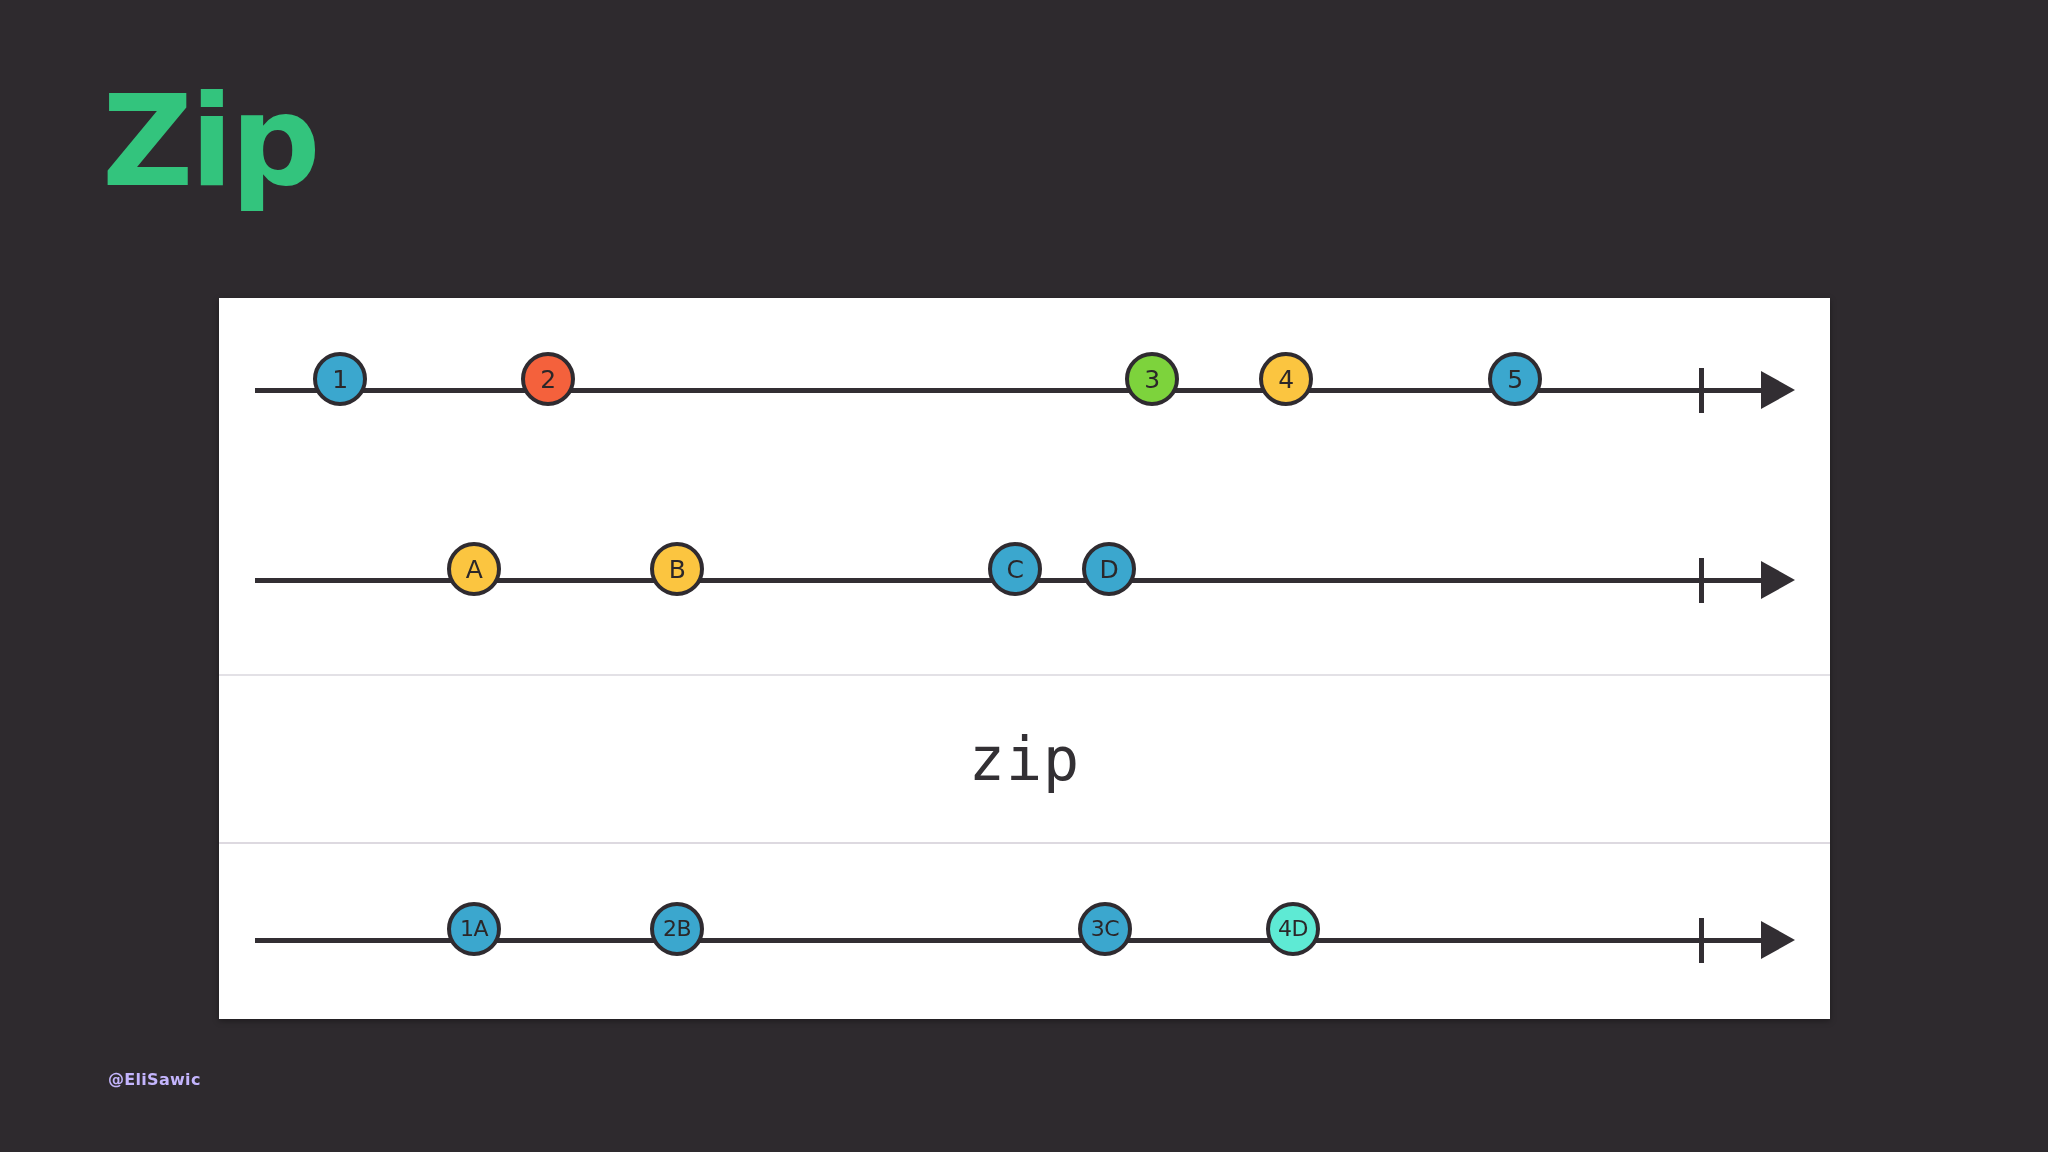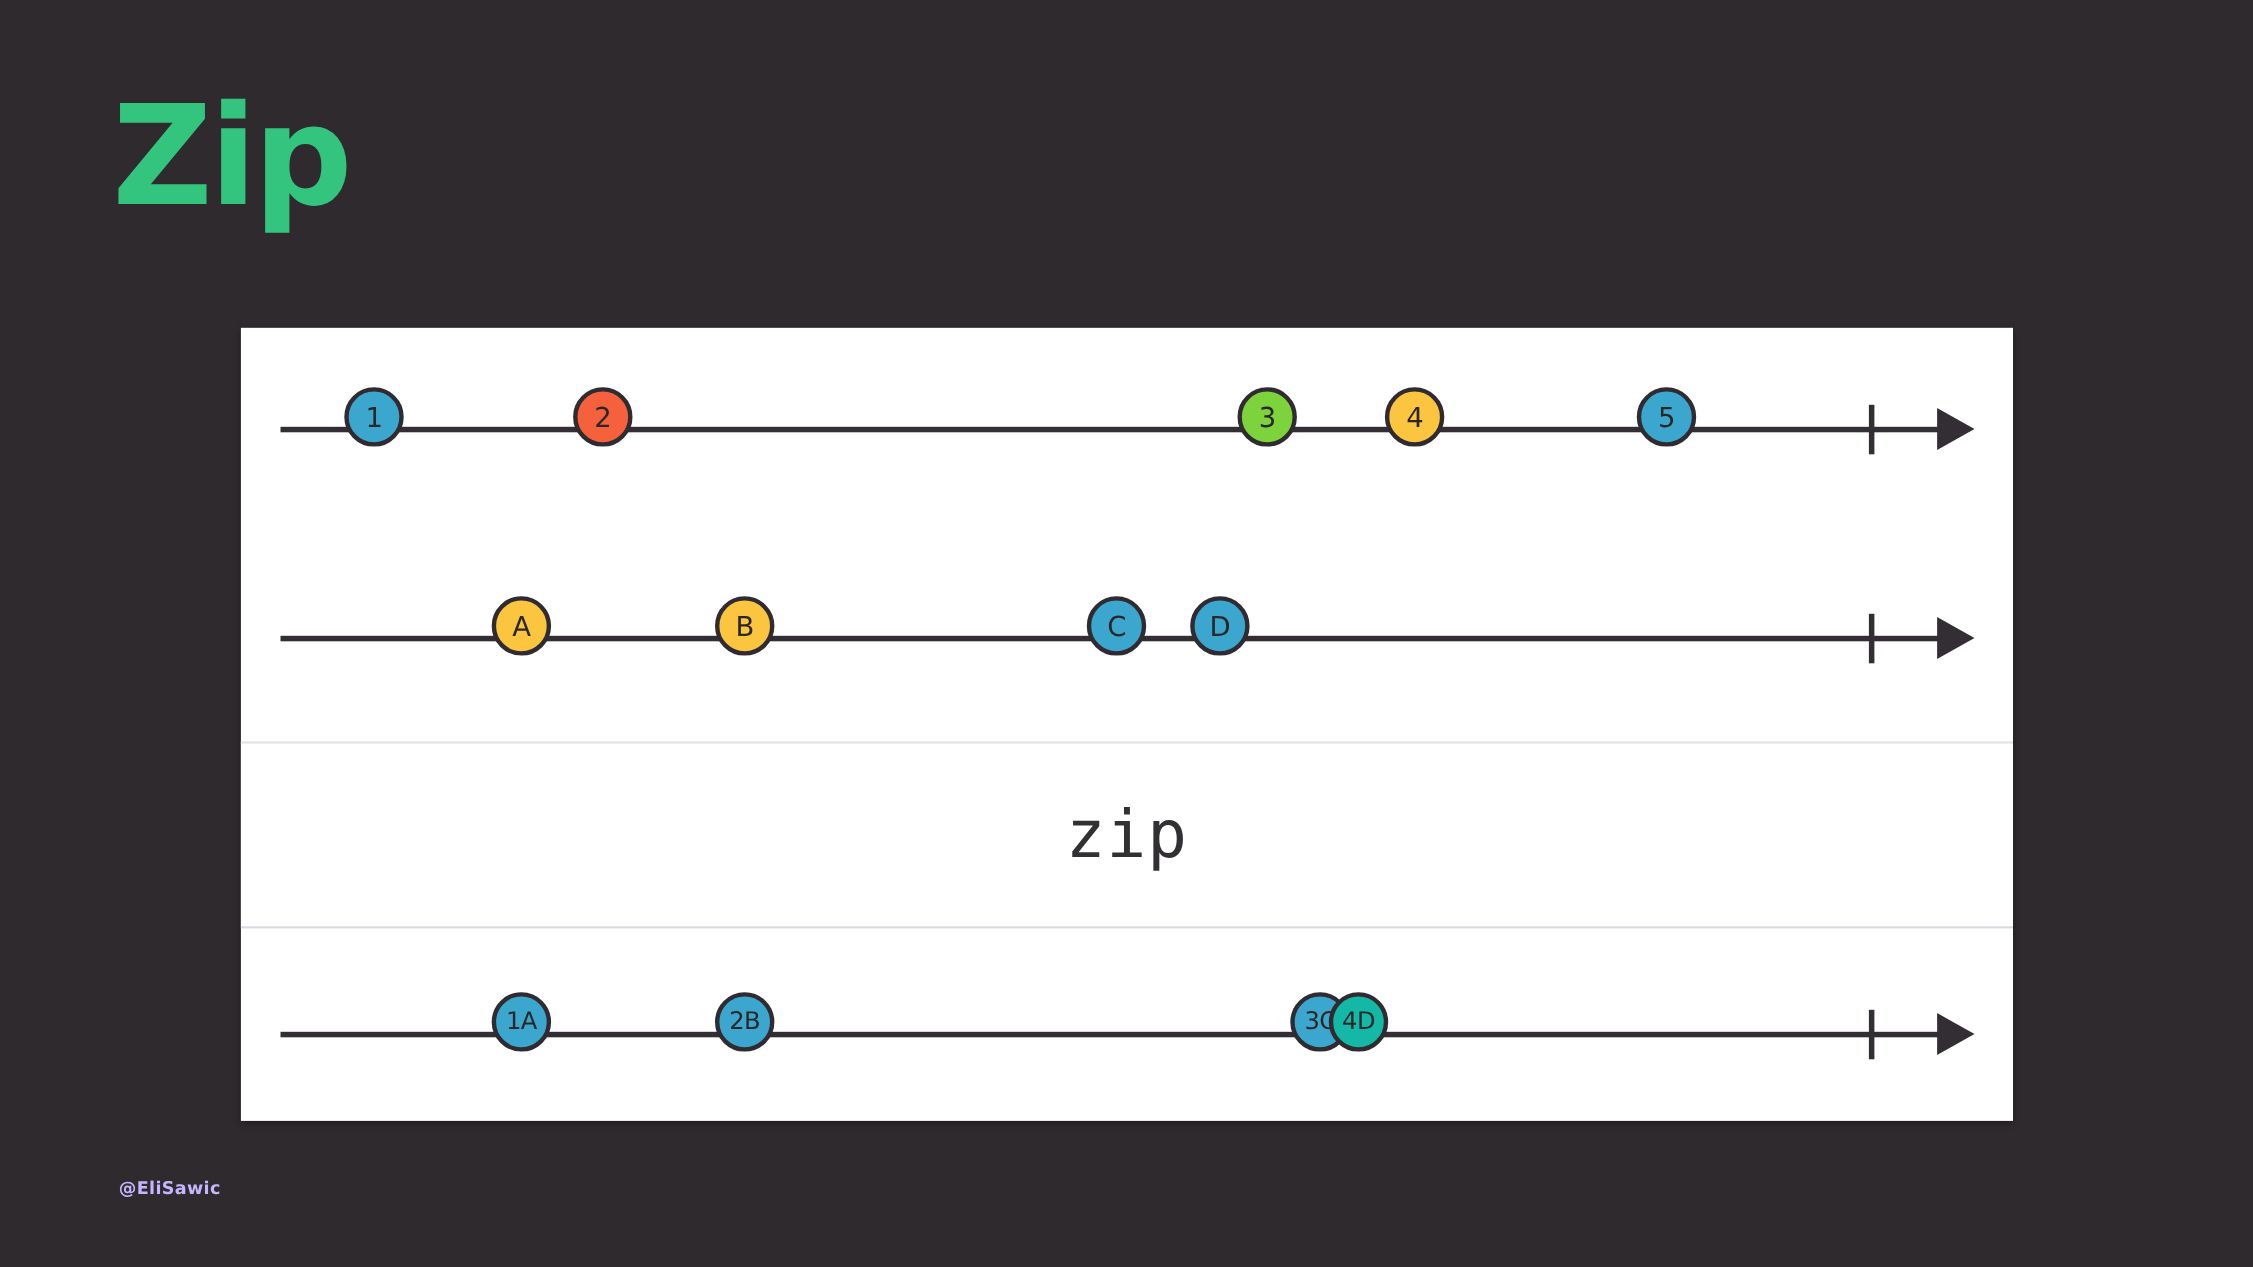--- a/index.html
+++ b/index.html
@@ -193,23 +193,23 @@
     <div class="timeline-axis"></div>
     <div class="timeline-endtick"></div>
     <div class="timeline-arrowhead"></div>
 
     <div class="marble wide" style="left:228px;background:#3ba7ce;">
         <span>1A</span>
       </div>
     <div class="marble wide" style="left:431px;background:#3ba7ce;">
         <span>2B</span>
       </div>
-    <div class="marble wide" style="left:954px;background:#3ba7ce;">
+    <div class="marble wide" style="left:859px;background:#3ba7ce;">
         <span>3C</span>
       </div>
-    <div class="marble wide" style="left:989px;background:#14b8a6;">
+    <div class="marble wide" style="left:1047px;background:#5eead4;">
         <span>4D</span>
       </div>
   </div>
 
 </div>
 
 <div id="watermark">@EliSawic</div>
 
 </body></html>

